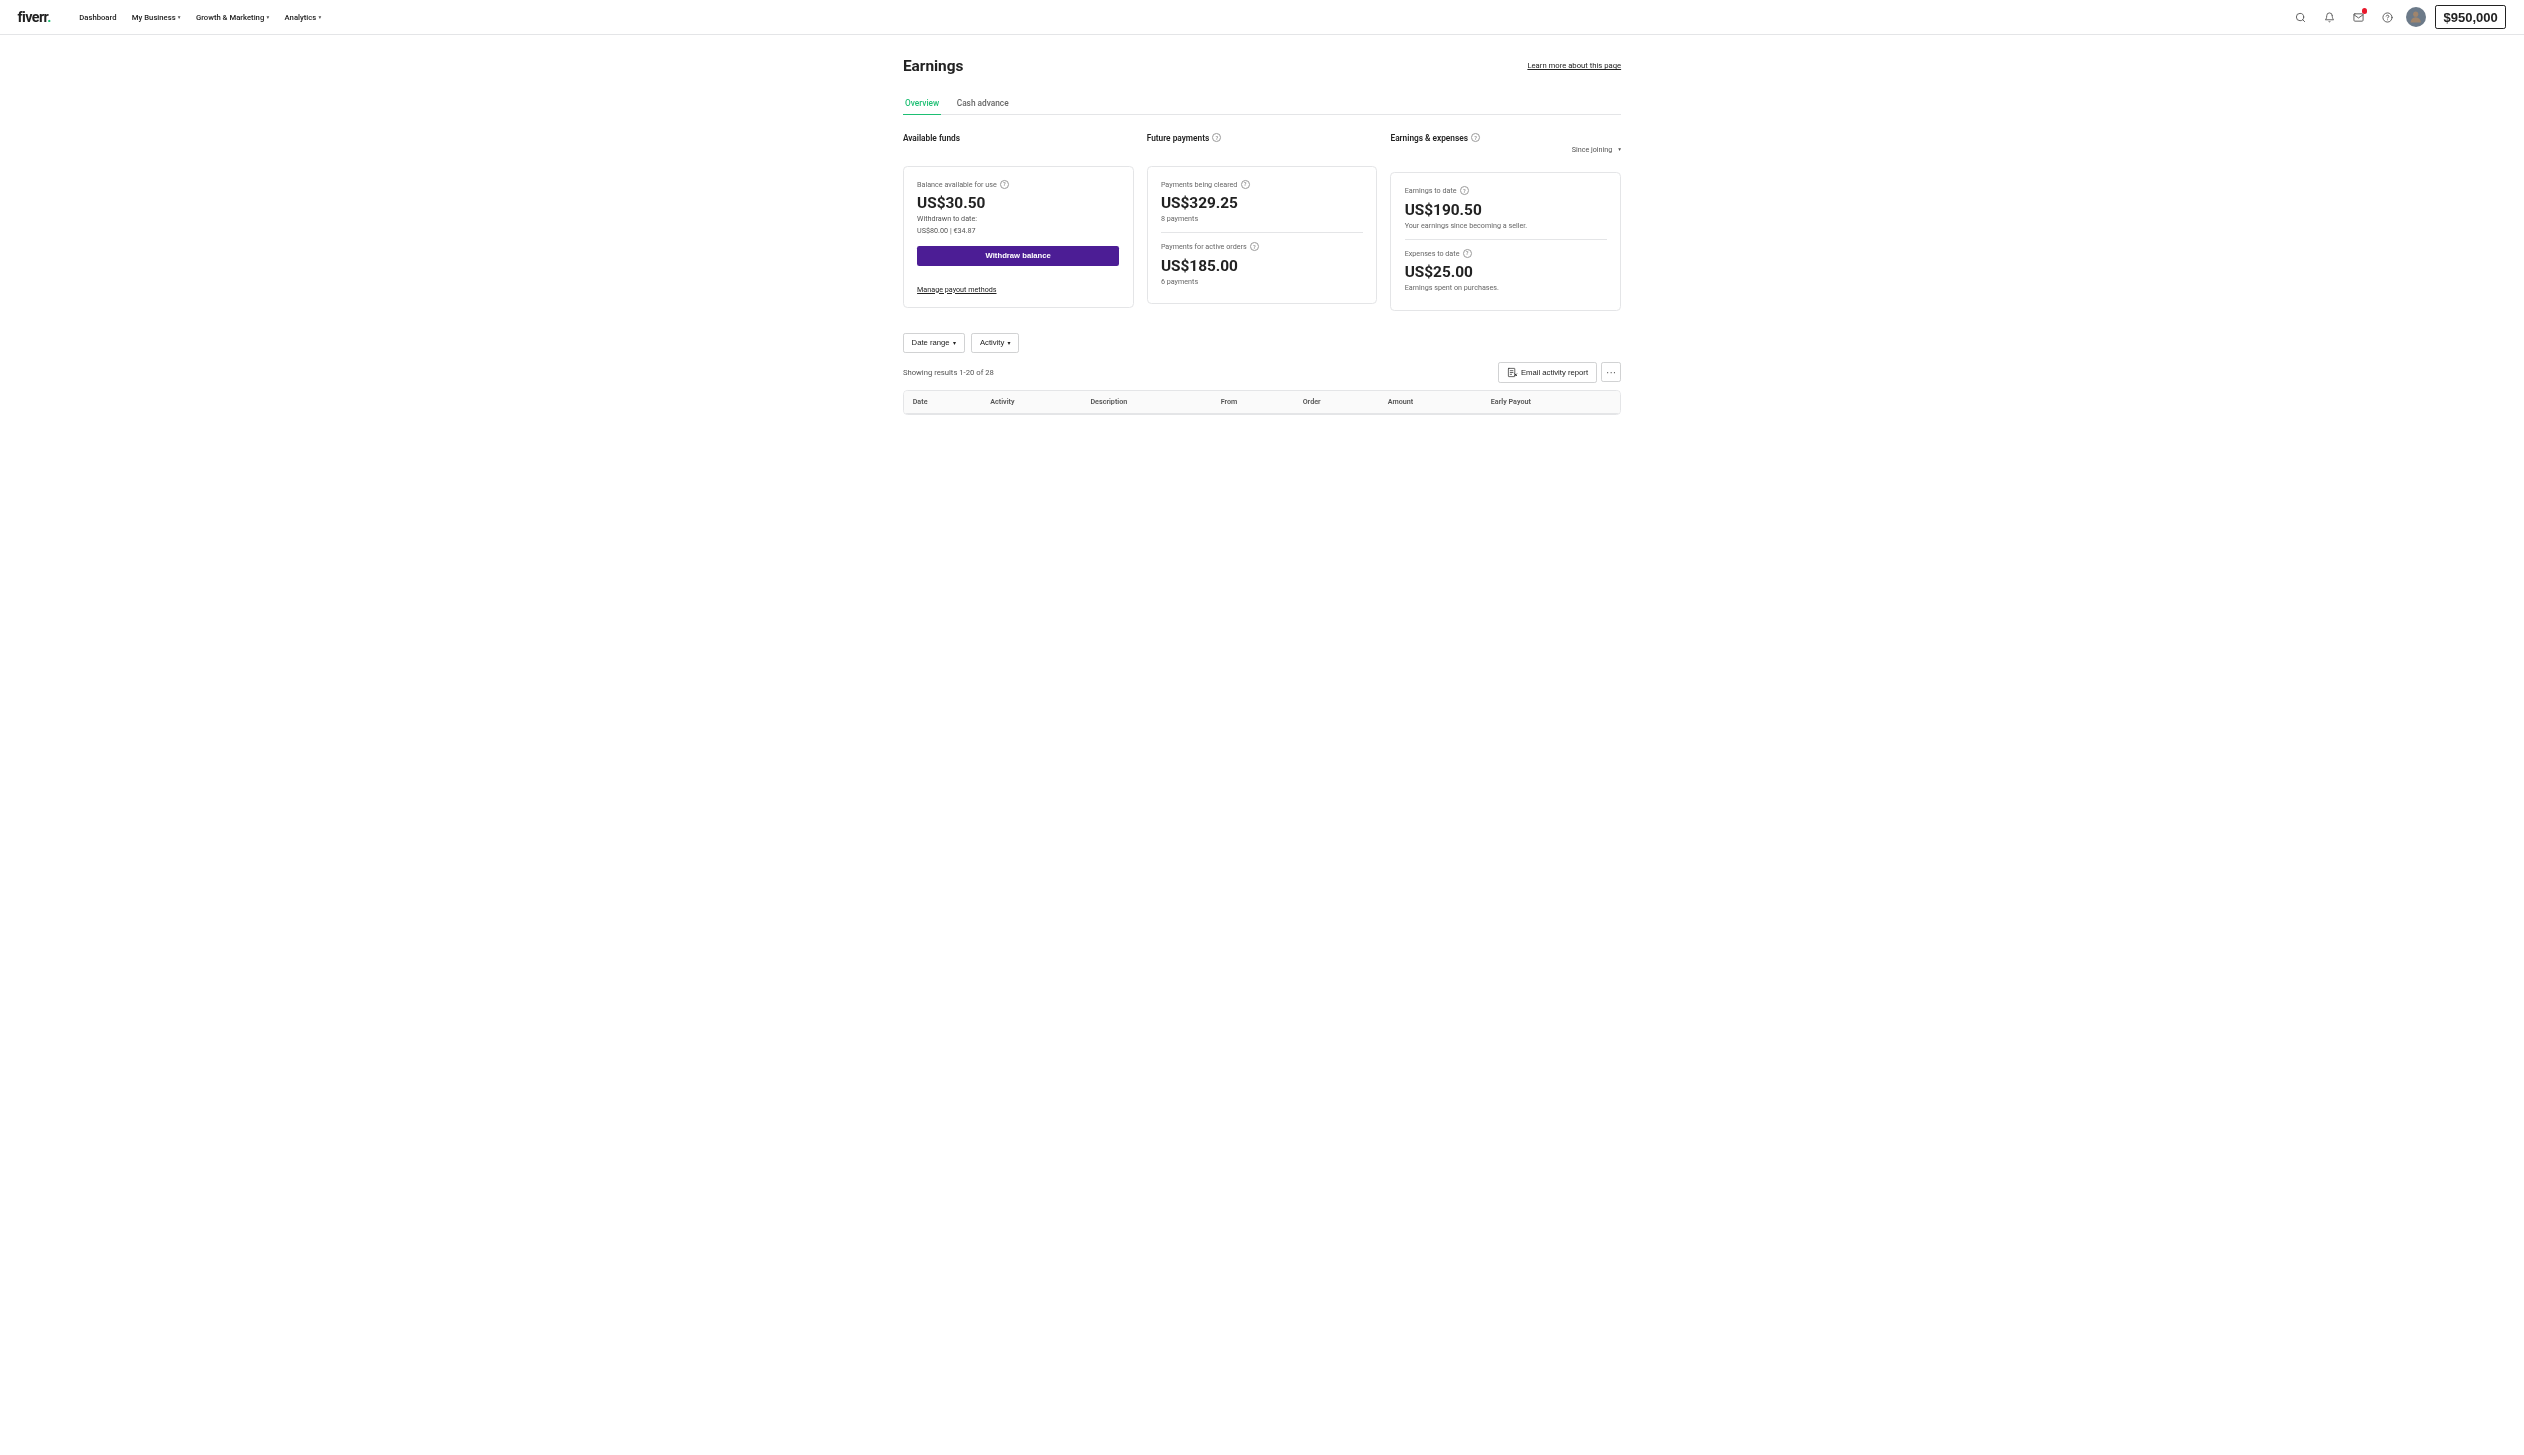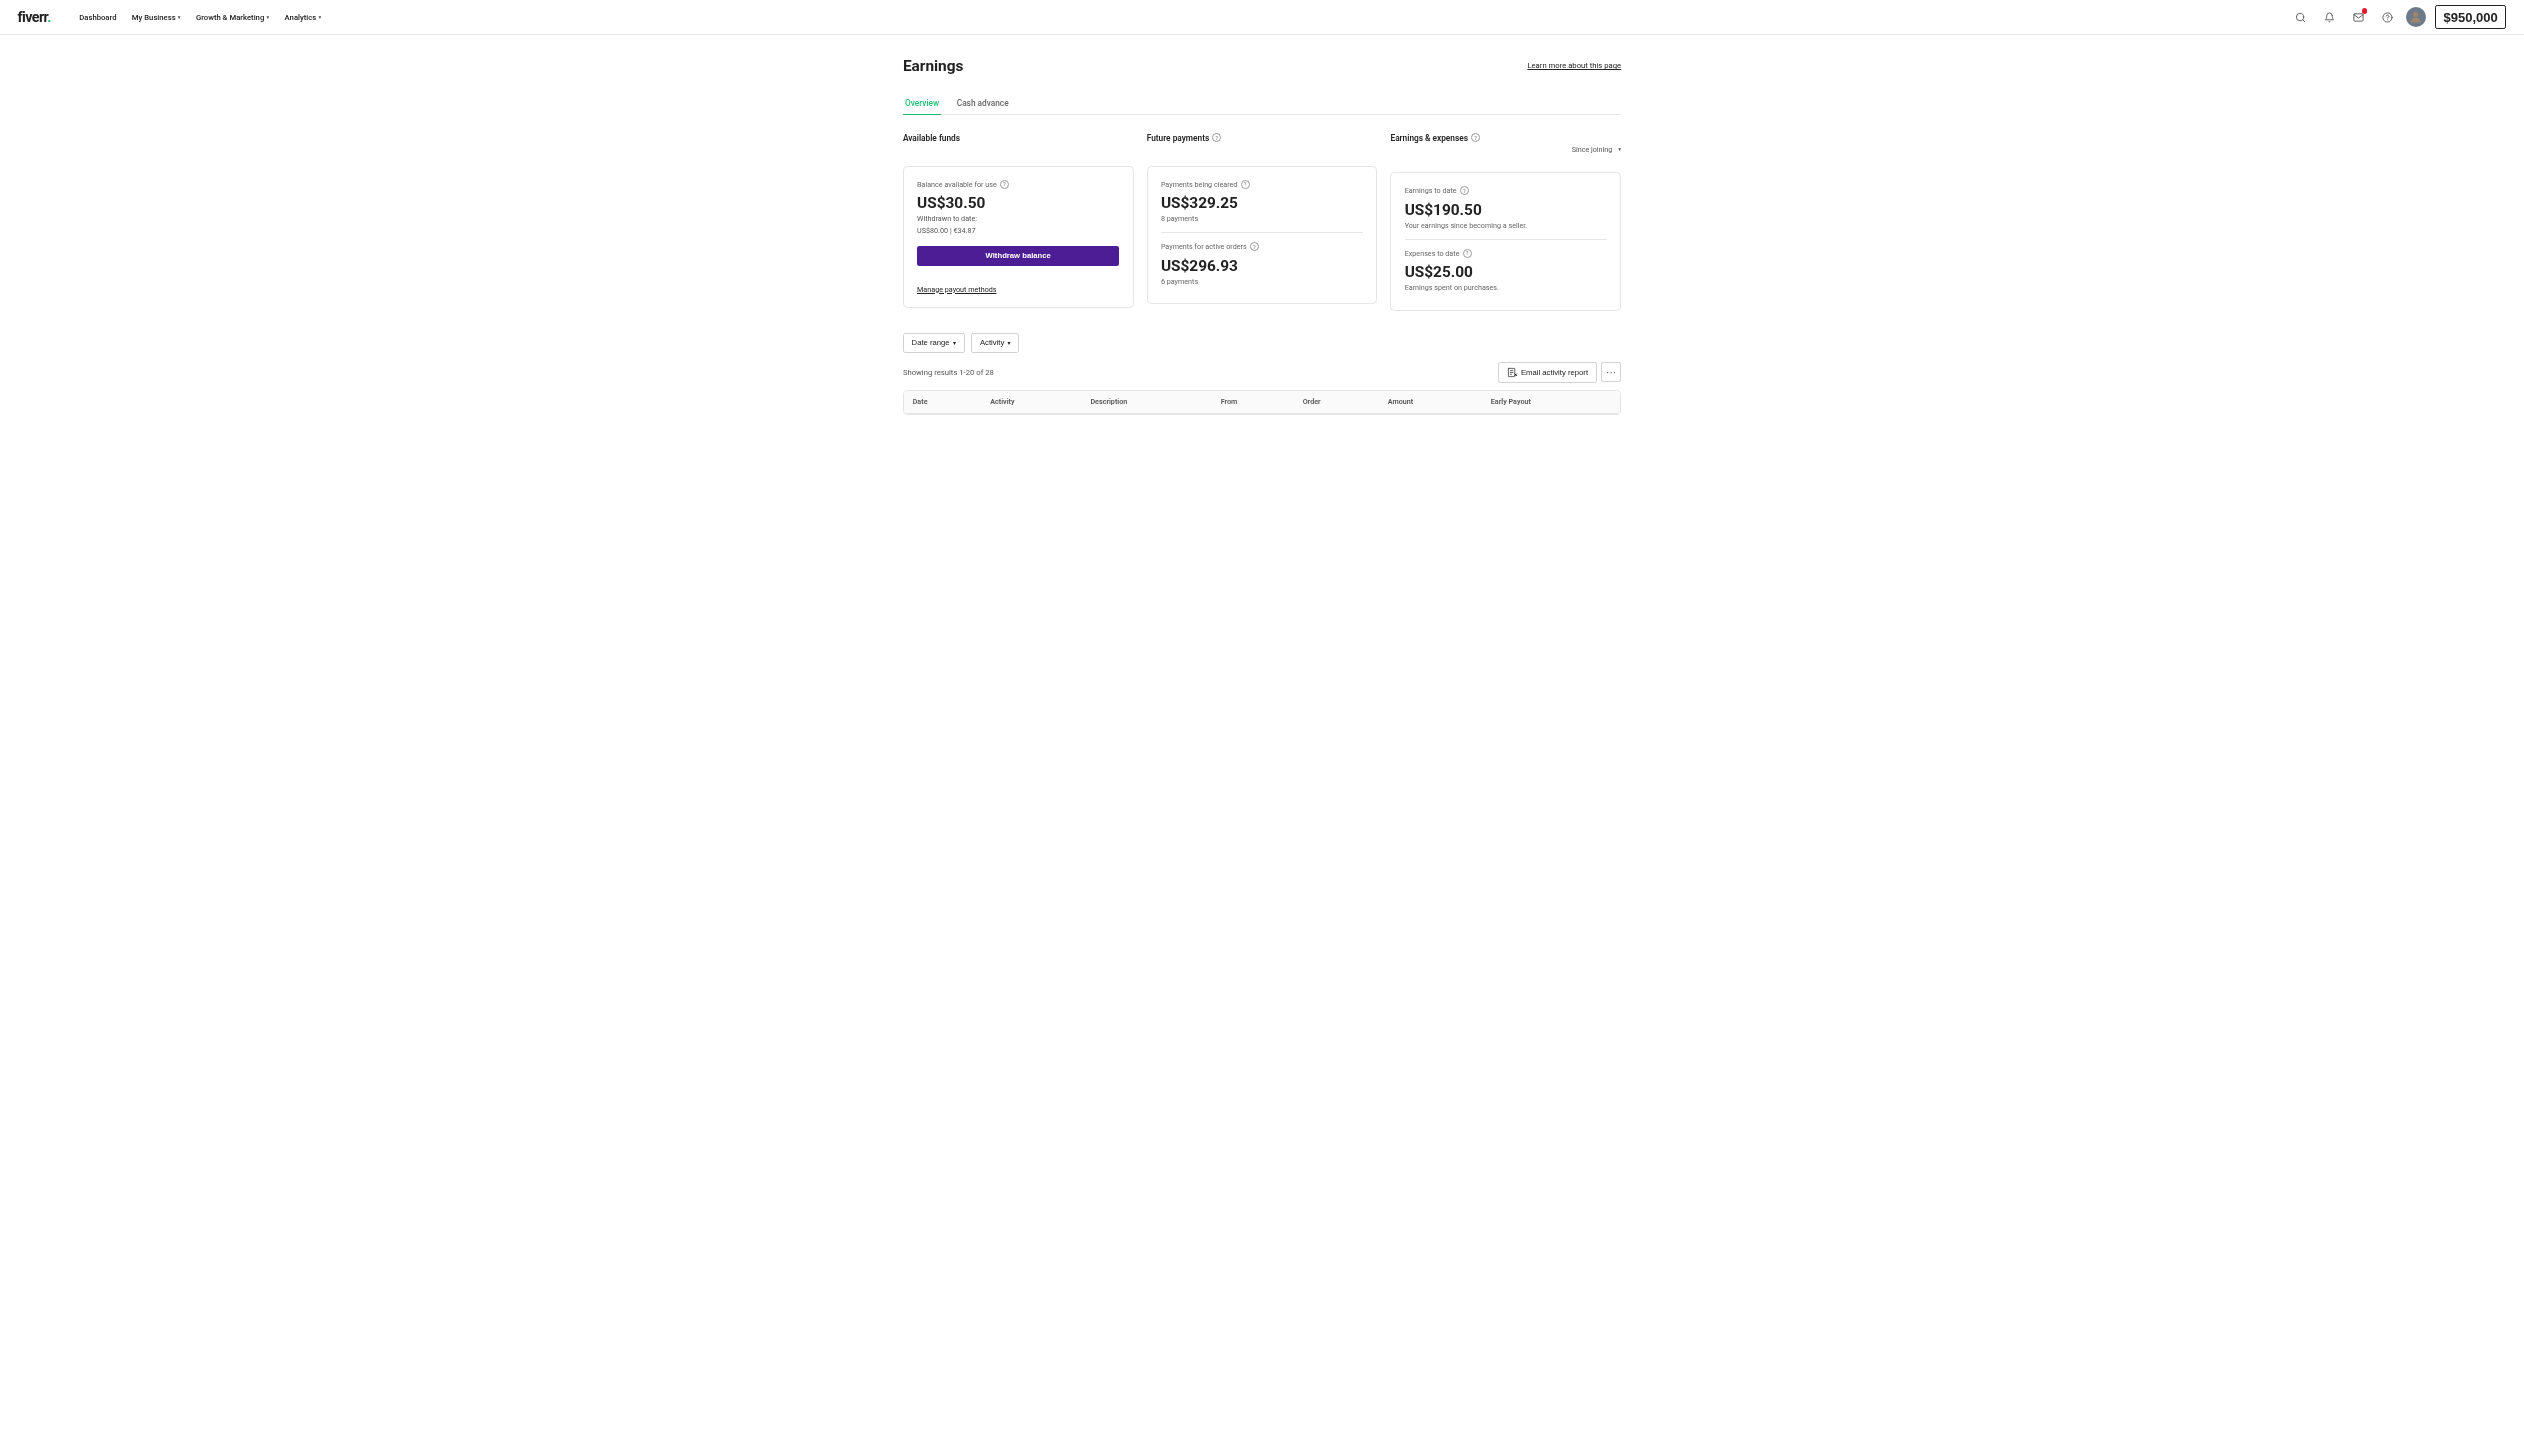--- a/index.html
+++ b/index.html
@@ -205,21 +205,21 @@
           <span>Payments being cleared</span>
           <span class="info-icon">?</span>
         </div>
         <div class="card-amount">US$329.25</div>
         <div class="card-sub">8 payments</div>
         <hr class="divider">
         <div class="card-section-label">
           <span>Payments for active orders</span>
           <span class="info-icon">?</span>
         </div>
-        <div class="card-amount">US$296.93</div>
+        <div class="card-amount">US$185.00</div>
         <div class="card-sub">6 payments</div>
       </div>
     </div>
 
     <div>
       <div class="since-joining-row">
         <div class="section-label">
           <span>Earnings &amp; expenses</span>
           <span class="info-icon">?</span>
         </div>

